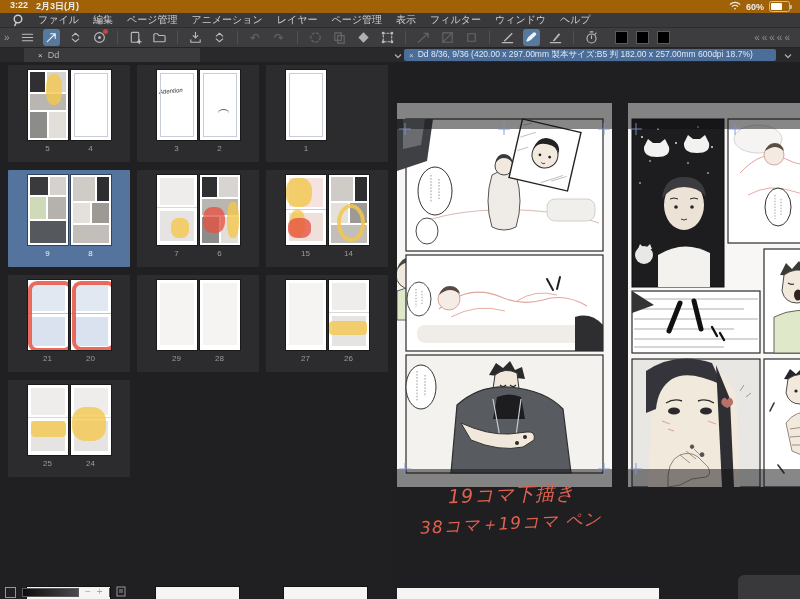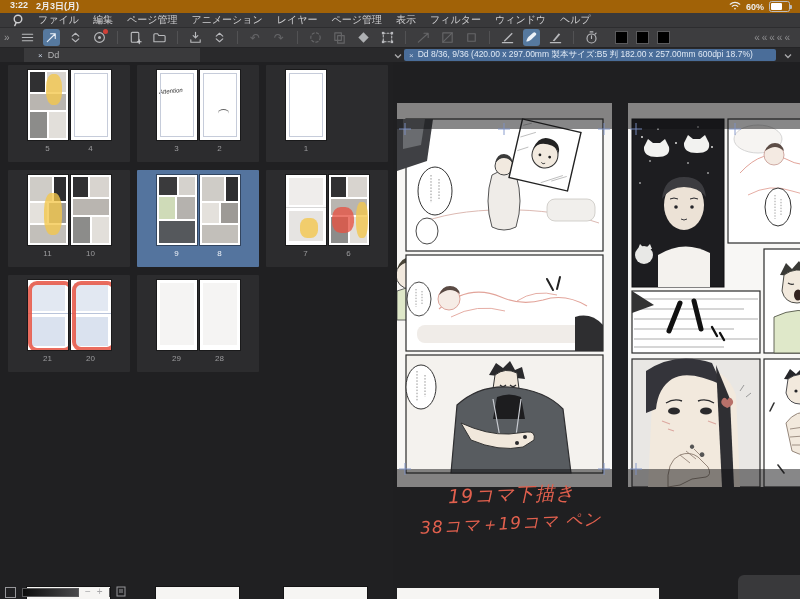--- a/index.html
+++ b/index.html
@@ -348,32 +348,20 @@
           </div>
         </div>
         <div class="cell">
           <div class="pair single">
             <div class="thumb blank"></div>
           </div>
           <div class="nums single">
             <span>1</span>
           </div>
         </div>
-        <div class="cell">
-          <div class="pair">
-            <div class="thumb art-b">
-              <i class="mk mk-yellow mk-blob" style="left: 40%; top: 25%; width: 45%; height: 60%;"></i>
-            </div>
-            <div class="thumb art-a"></div>
-          </div>
-          <div class="nums">
-            <span>11</span>
-            <span>10</span>
-          </div>
-        </div>
         <div class="cell selected">
           <div class="pair">
             <div class="thumb art-c"></div>
             <div class="thumb art-b"></div>
           </div>
           <div class="nums">
             <span>9</span>
             <span>8</span>
           </div>
         </div>
@@ -387,40 +375,82 @@
               <i class="mk mk-yellow mk-blob" style="left: 68%; top: 38%; width: 30%; height: 52%;"></i>
             </div>
           </div>
           <div class="nums">
             <span>7</span>
             <span>6</span>
           </div>
         </div>
         <div class="cell">
           <div class="pair">
+            <div class="thumb rough-pink">
+              <i class="mk mk-yellow mk-blob" style="left: 2%; top: 4%; width: 65%; height: 42%;"></i>
+              <i class="mk mk-yellow mk-blob" style="left: 12%; top: 50%; width: 38%; height: 38%;"></i>
+              <i class="mk mk-red mk-blob" style="left: 6%; top: 62%; width: 58%; height: 28%;"></i>
+            </div>
+            <div class="thumb art-b">
+              <i class="mk mk-yellow mk-ring" style="left: 22%; top: 42%; width: 50%; height: 42%;"></i>
+            </div>
+          </div>
+          <div class="nums">
+            <span>15</span>
+            <span>14</span>
+          </div>
+        </div>
+        <div class="cell">
+          <div class="pair">
             <div class="thumb rough-blue">
               <i class="mk mk-red mk-frame" style="left: 2%; top: 2%; width: 92%; height: 90%;"></i>
             </div>
             <div class="thumb rough-blue">
               <i class="mk mk-red mk-frame" style="left: 4%; top: 2%; width: 90%; height: 88%;"></i>
             </div>
           </div>
           <div class="nums">
             <span>21</span>
             <span>20</span>
           </div>
         </div>
         <div class="cell">
           <div class="pair">
             <div class="thumb faint"></div>
             <div class="thumb faint"></div>
           </div>
           <div class="nums">
             <span>29</span>
             <span>28</span>
+          </div>
+        </div>
+        <div class="cell">
+          <div class="pair">
+            <div class="thumb faint"></div>
+            <div class="thumb rough-a">
+              <i class="mk mk-yellow mk-streak" style="left: 0%; top: 58%; width: 96%; height: 20%;"></i>
+            </div>
+          </div>
+          <div class="nums">
+            <span>27</span>
+            <span>26</span>
+          </div>
+        </div>
+        <div class="cell">
+          <div class="pair">
+            <div class="thumb rough-a">
+              <i class="mk mk-yellow mk-streak" style="left: 8%; top: 52%; width: 88%; height: 22%;"></i>
+            </div>
+            <div class="thumb rough-a">
+              <i class="mk mk-yellow mk-blob" style="left: 4%; top: 32%; width: 84%; height: 48%;"></i>
+            </div>
+          </div>
+          <div class="nums">
+            <span>25</span>
+            <span>24</span>
           </div>
         </div>
       </div>
 
     <div id="partials">
         <div class="partial-strip" style="left: 27px; top: 525px; width: 83px;"></div>
         <div class="partial-strip" style="left: 156px; top: 525px; width: 83px;"></div>
         <div class="partial-strip" style="left: 284px; top: 525px; width: 83px;"></div>
       </div>
     <div class="pm-controls">

